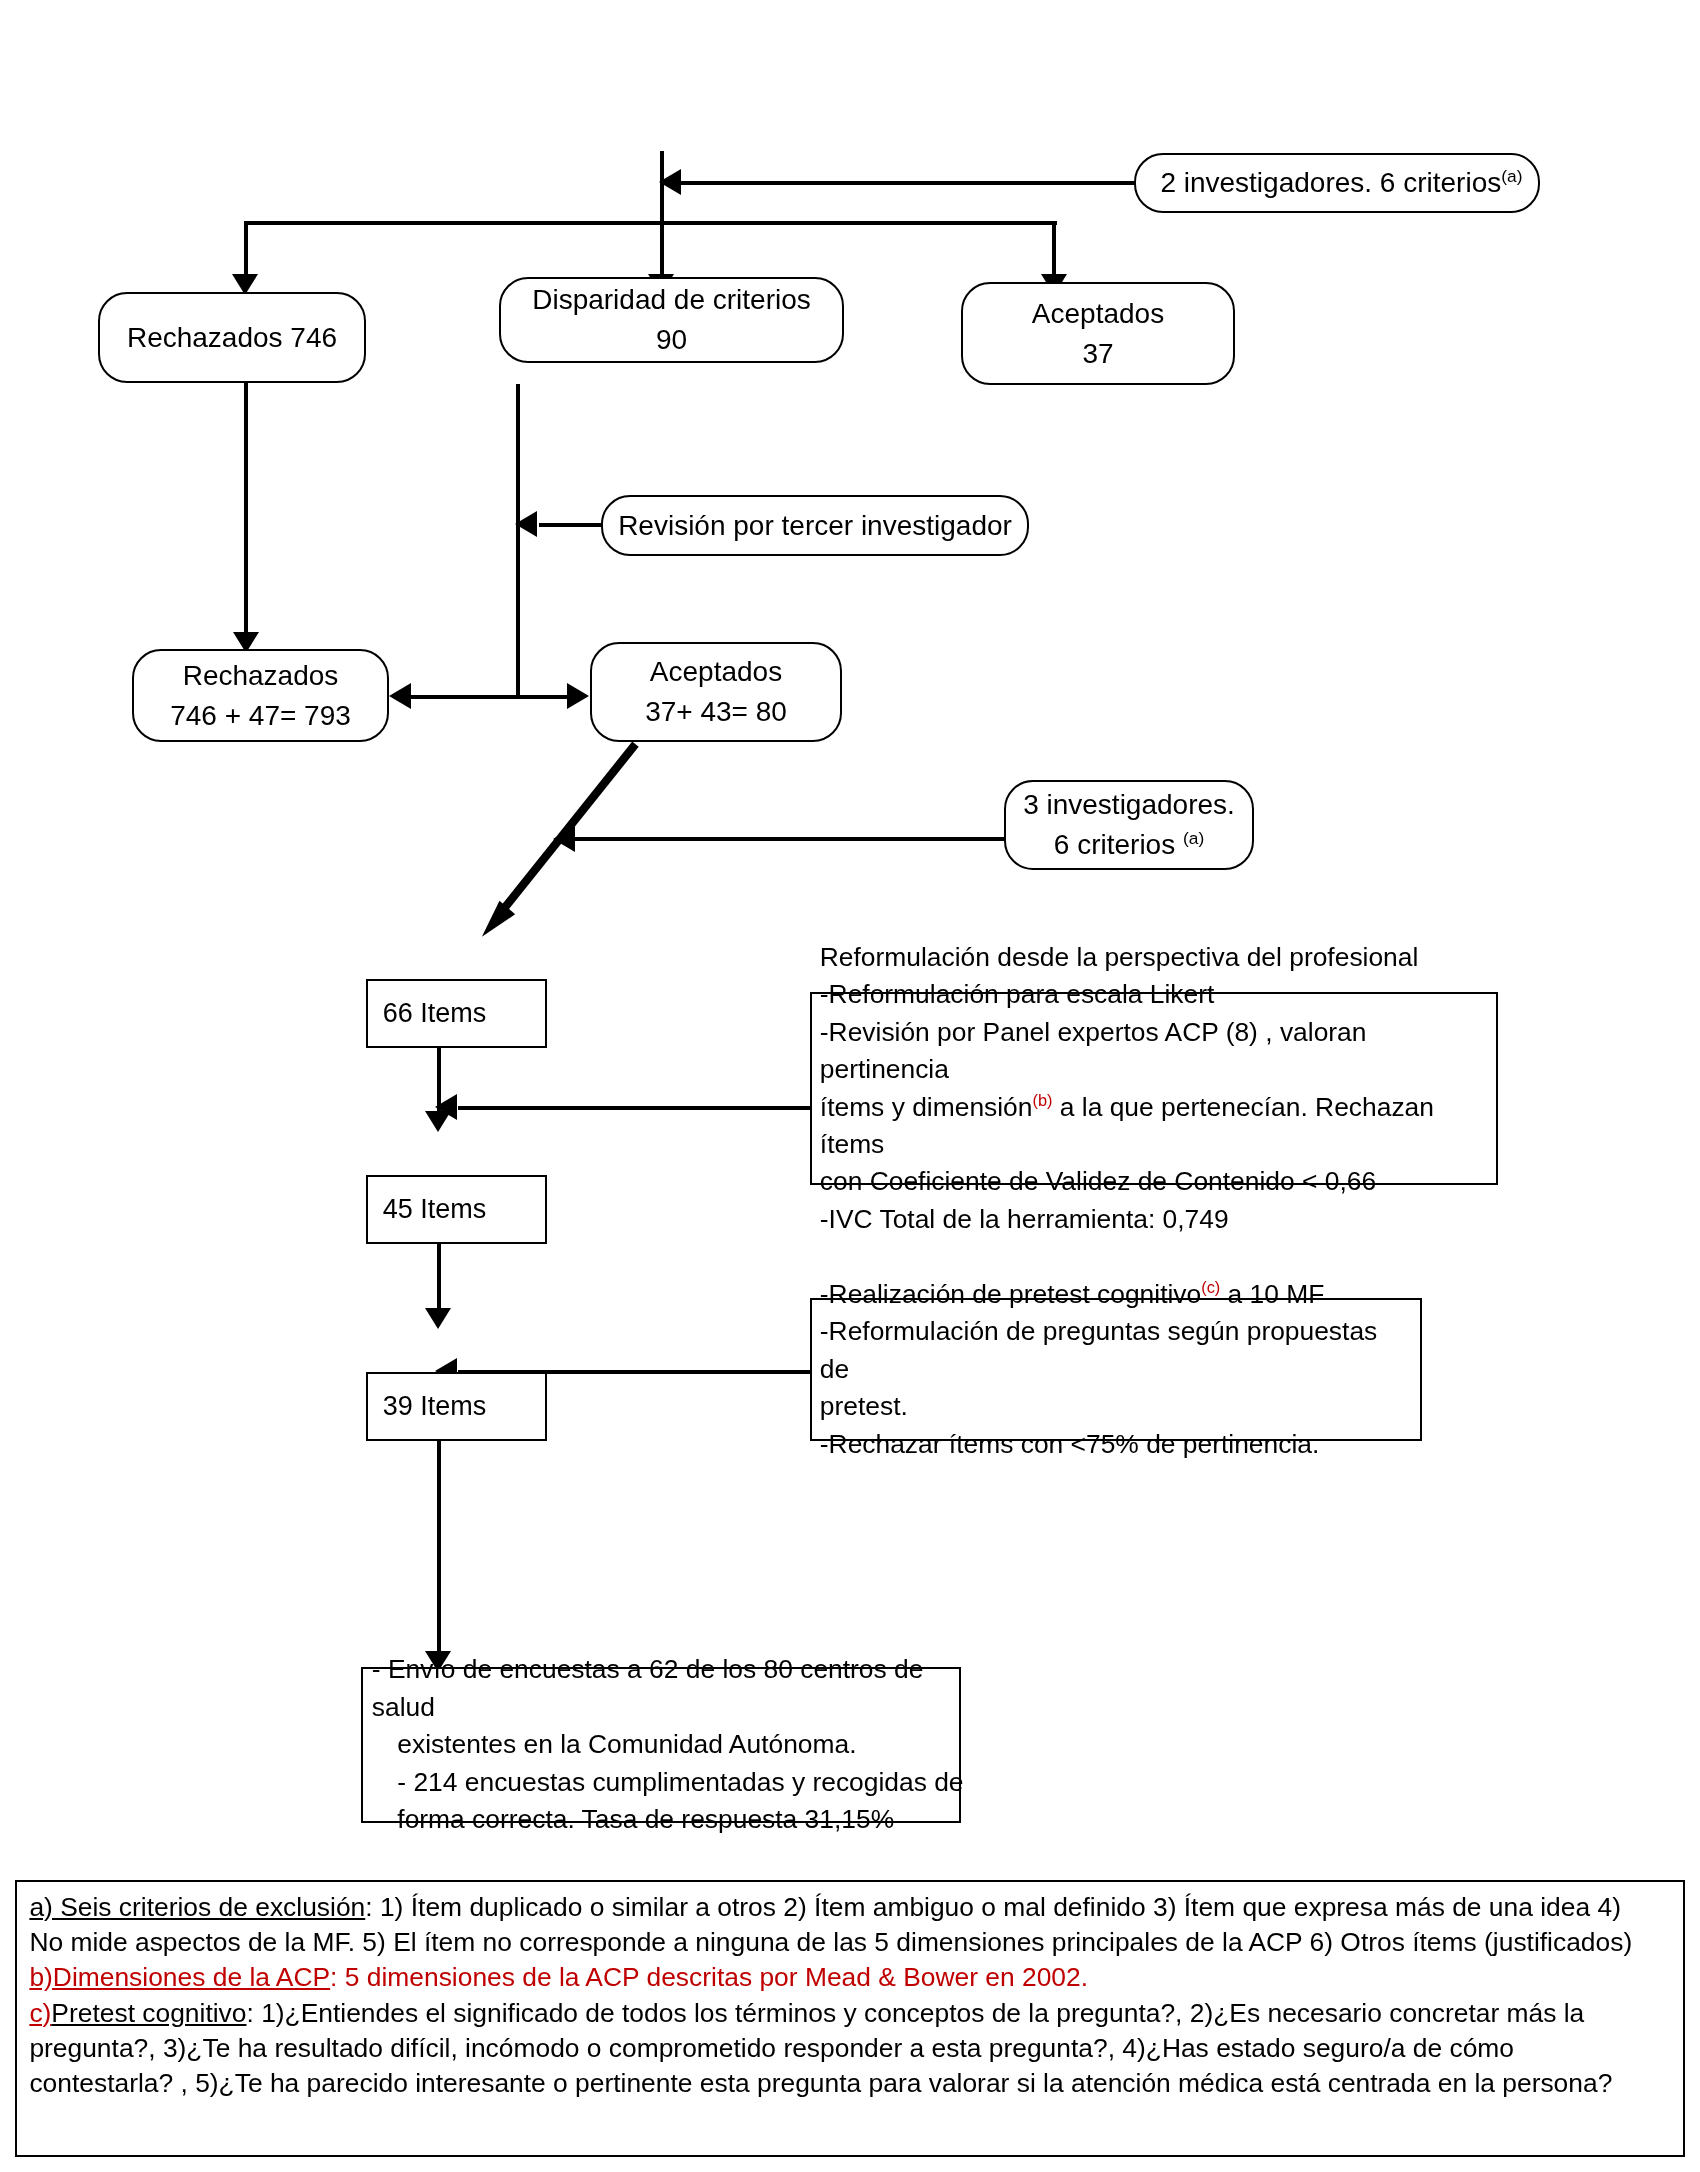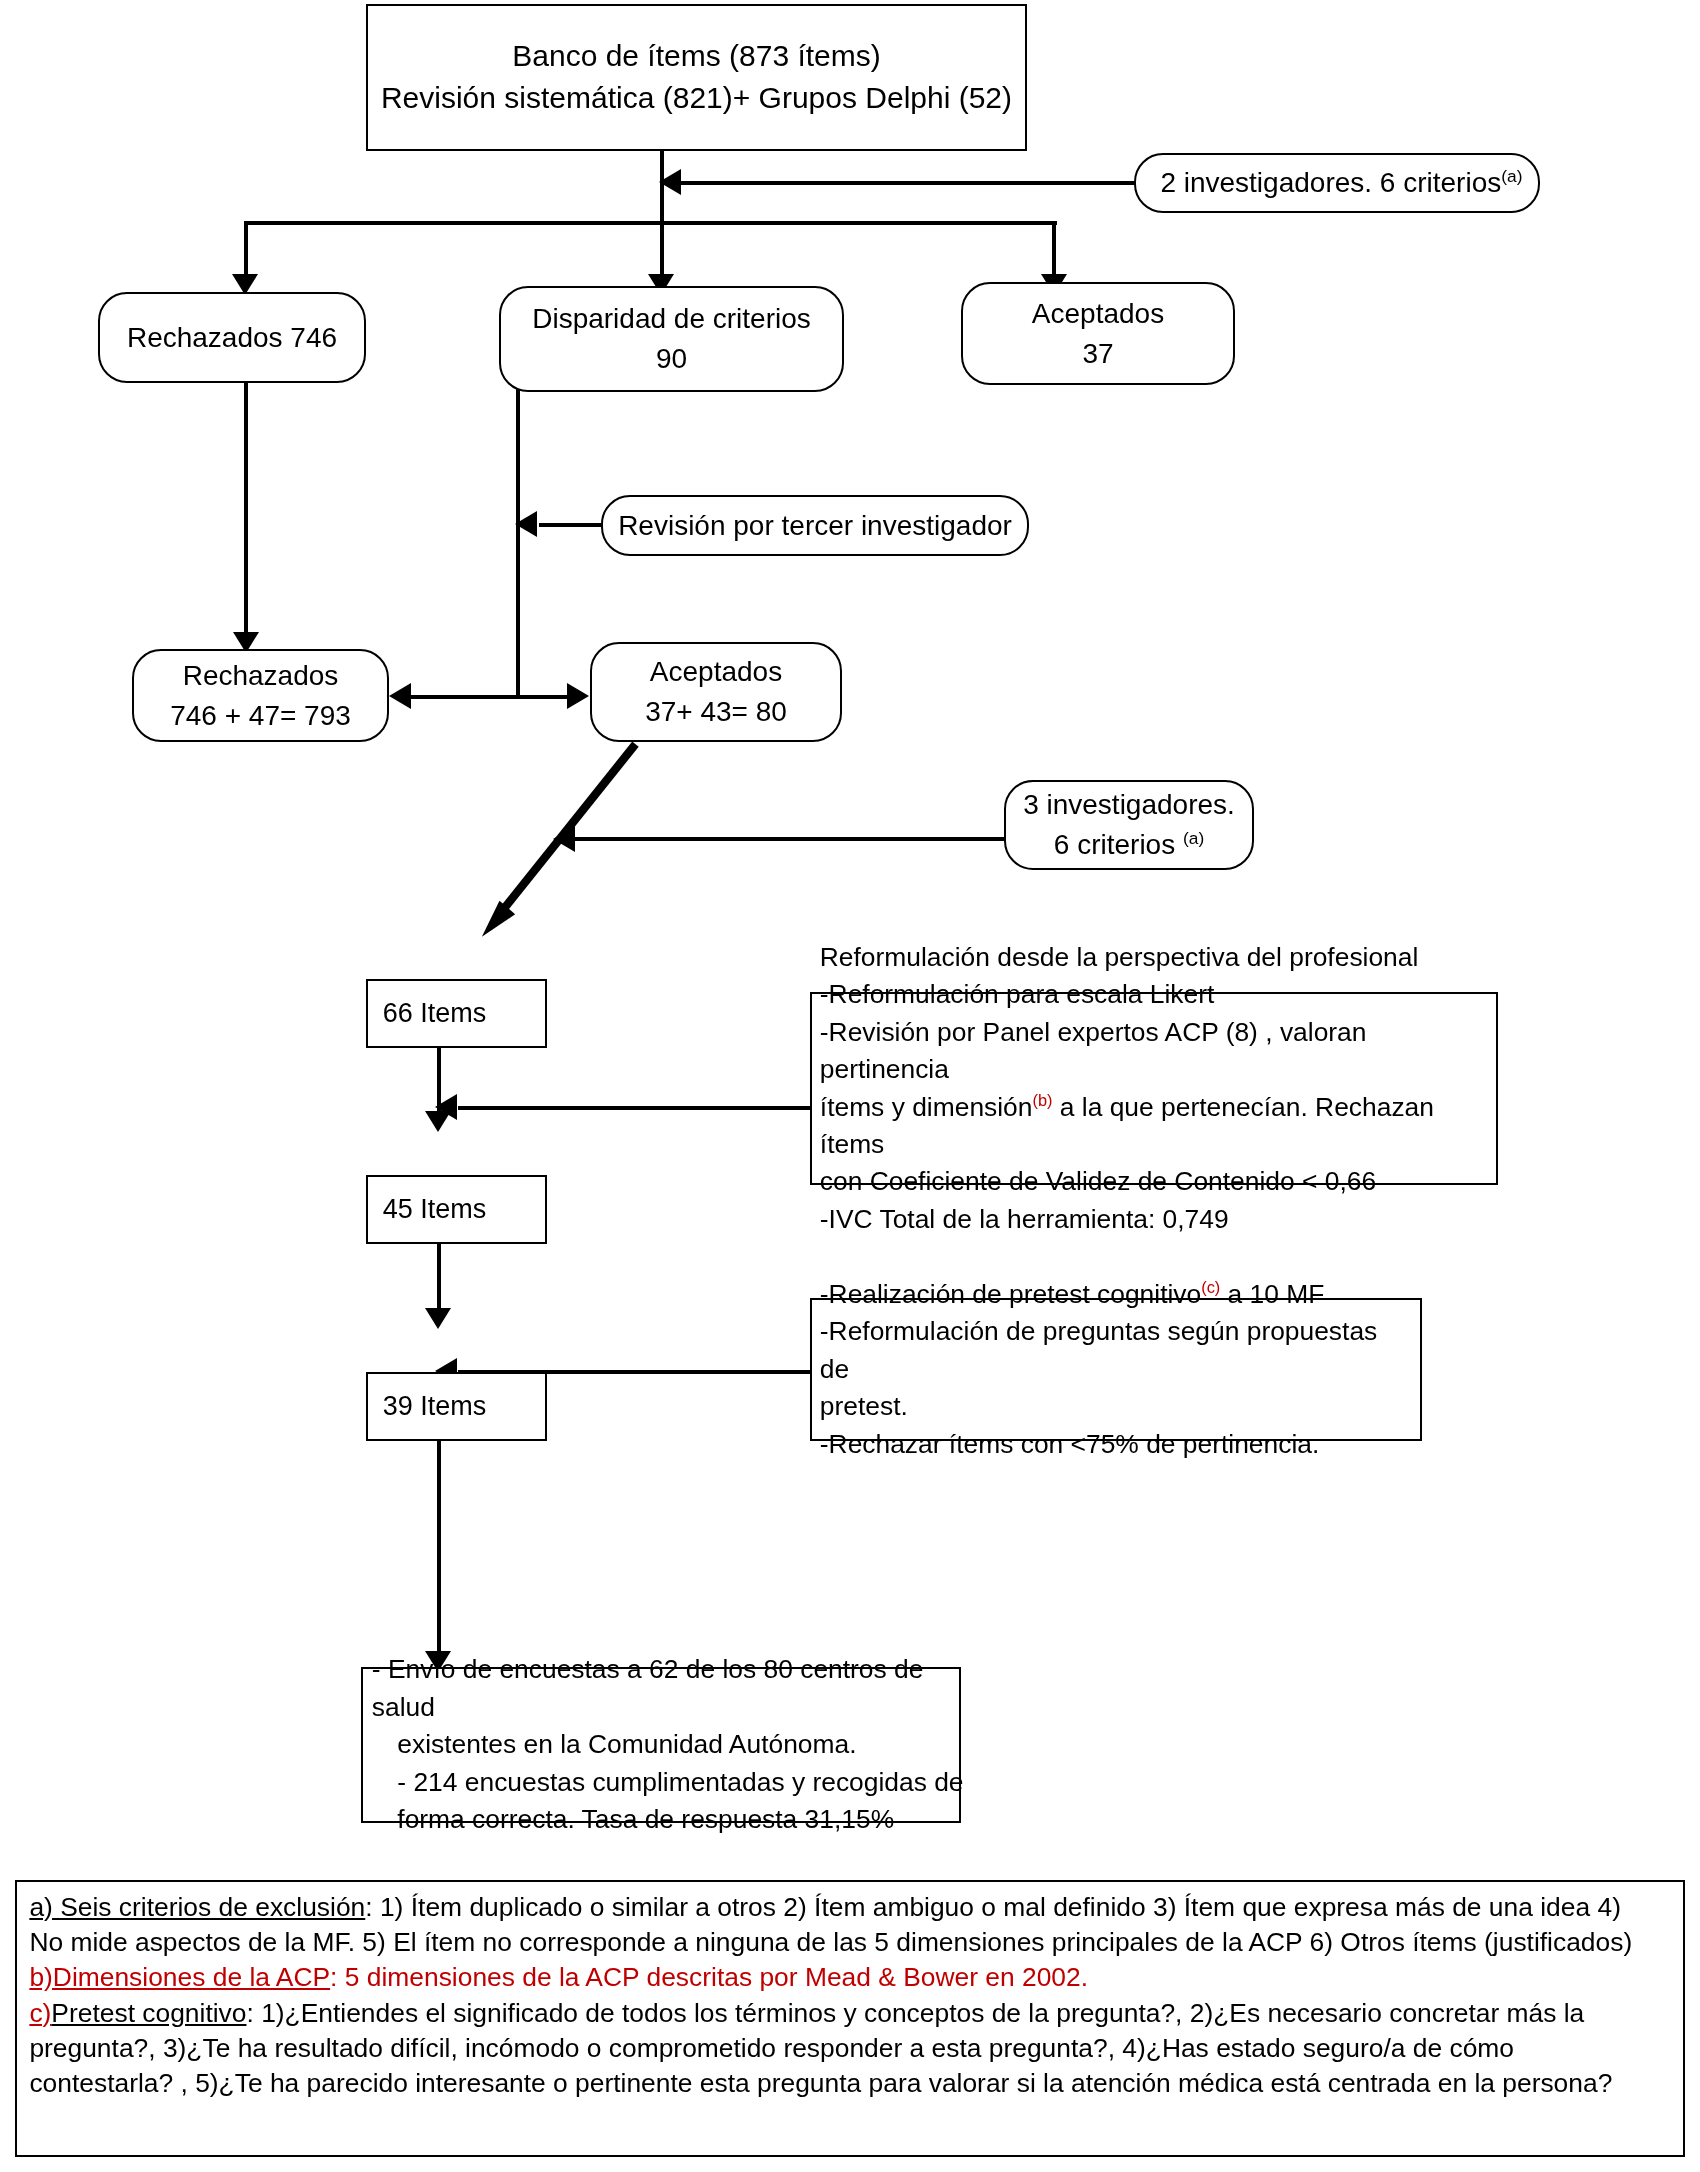--- a/index.html
+++ b/index.html
@@ -67,24 +67,20 @@
     font-size:26.4px;
     line-height:1.335;
     white-space:nowrap;
   }
 </style>
 </head>
 <body>
 
 <div id="page">
 
-  <div class="box ctr f-top" style="left:366px;top:3.9px;width:661px;height:147px;">
-    <span class="ln">Banco de ítems (873 ítems)</span>
-    <span class="ln">Revisión sistemática (821)+ Grupos Delphi (52)</span>
-  </div>
 
   <div class="vline" style="left:660px;top:151px;height:72px;"></div>
 
   <div class="box ctr f-std" style="left:1134px;top:153px;width:406px;height:60px;">
     <span class="ln" style="padding-left:8.8px;"><span>2 investigadores.  6 criterios</span><sup>(a)</sup></span>
   </div>
 
   <div class="hline" style="left:681px;top:181px;width:454px;"></div>
   <div class="arrow-l" style="left:659px;top:169px;"></div>
 
@@ -93,21 +89,21 @@
   <div class="vline" style="left:660px;top:221px;height:58px;"></div>
   <div class="vline" style="left:1052px;top:221px;height:58px;"></div>
   <div class="arrow-d" style="left:232px;top:274px;"></div>
   <div class="arrow-d" style="left:648px;top:274px;"></div>
   <div class="arrow-d" style="left:1041px;top:274px;"></div>
 
   <div class="box ctr f-std" style="left:98px;top:292px;width:268px;height:91px;">
     <span class="ln">Rechazados 746</span>
   </div>
 
-  <div class="box ctr f-std" style="left:499px;top:286px;width:345px;height:106px;">
+  <div class="box ctr f-std" style="left:499px;top:277px;width:345px;height:86px;">
     <span class="ln">Disparidad de criterios</span>
     <span class="ln">90</span>
   </div>
 
   <div class="box ctr f-std" style="left:961px;top:282px;width:274px;height:103px;">
     <span class="ln">Aceptados</span>
     <span class="ln">37</span>
   </div>
 
   <div class="vline" style="left:244px;top:383px;height:253px;"></div>

